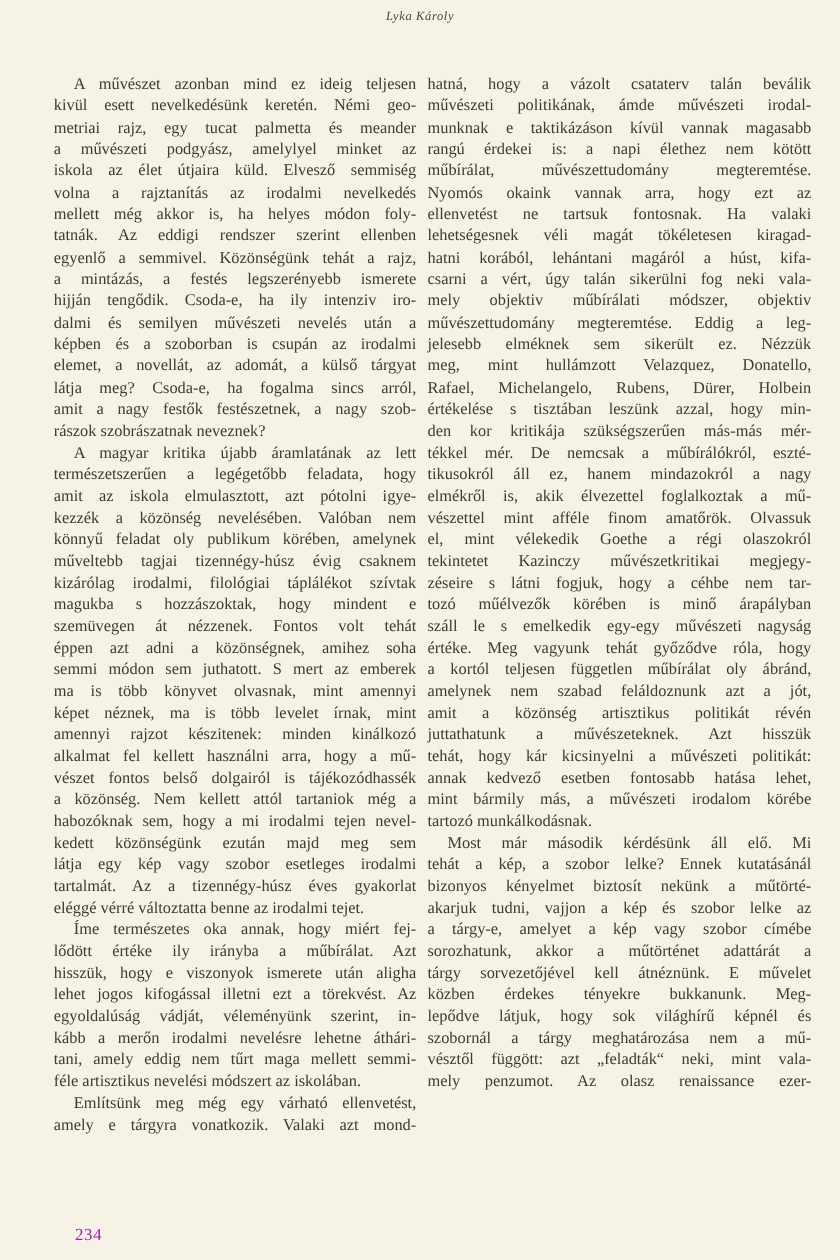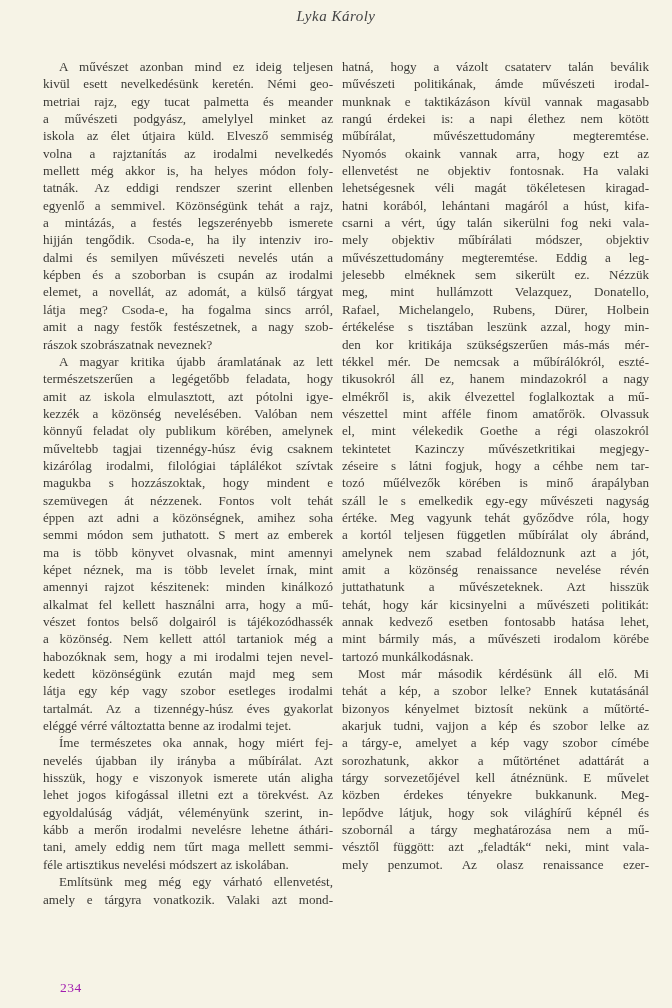--- a/index.html
+++ b/index.html
@@ -15,21 +15,21 @@
       font-family: "Liberation Serif", "DejaVu Serif", serif;
       color: #3b3a36;
     }
     .running-head {
       position: absolute;
       top: 8px;
       left: 0;
       width: 672px;
       text-align: center;
       font-style: italic;
-      font-size: 15px;
+      font-size: 10px;
       letter-spacing: 0.5px;
       color: #444;
     }
     .column {
       position: absolute;
       top: 34px;
       font-size: 13.1px;
       line-height: 17.35px;
       text-align: justify;
       margin-top: 24px;
@@ -105,38 +105,38 @@
     <span class="line">amennyi rajzot készitenek: minden kinálkozó</span>
     <span class="line">alkalmat fel kellett használni arra, hogy a mű-</span>
     <span class="line">vészet fontos belső dolgairól is tájékozódhassék</span>
     <span class="line">a közönség. Nem kellett attól tartaniok még a</span>
     <span class="line">habozóknak sem, hogy a mi irodalmi tejen nevel-</span>
     <span class="line">kedett közönségünk ezután majd meg sem</span>
     <span class="line">látja egy kép vagy szobor esetleges irodalmi</span>
     <span class="line">tartalmát. Az a tizennégy-húsz éves gyakorlat</span>
     <span class="line last">eléggé vérré változtatta benne az irodalmi tejet.</span>
     <span class="line indent">Íme természetes oka annak, hogy miért fej-</span>
-    <span class="line">nevelés újabban ily irányba a műbírálat. Azt</span>
+    <span class="line">lődött értéke ily irányba a műbírálat. Azt</span>
     <span class="line">hisszük, hogy e viszonyok ismerete után aligha</span>
     <span class="line">lehet jogos kifogással illetni ezt a törekvést. Az</span>
     <span class="line">egyoldalúság vádját, véleményünk szerint, in-</span>
     <span class="line">kább a merőn irodalmi nevelésre lehetne áthári-</span>
     <span class="line">tani, amely eddig nem tűrt maga mellett semmi-</span>
     <span class="line last">féle artisztikus nevelési módszert az iskolában.</span>
     <span class="line indent">Említsünk meg még egy várható ellenvetést,</span>
     <span class="line">amely e tárgyra vonatkozik. Valaki azt mond-</span>
   </div>
 <div class="column col-right" id="right-col">
     <span class="line">hatná, hogy a vázolt csataterv talán beválik</span>
     <span class="line">művészeti politikának, ámde művészeti irodal-</span>
     <span class="line">munknak e taktikázáson kívül vannak magasabb</span>
     <span class="line">rangú érdekei is: a napi élethez nem kötött</span>
     <span class="line">műbírálat, művészettudomány megteremtése.</span>
     <span class="line">Nyomós okaink vannak arra, hogy ezt az</span>
-    <span class="line">ellenvetést ne objektiv fontosnak. Ha valaki</span>
+    <span class="line">ellenvetést ne tartsuk fontosnak. Ha valaki</span>
     <span class="line">lehetségesnek véli magát tökéletesen kiragad-</span>
     <span class="line">hatni korából, lehántani magáról a húst, kifa-</span>
     <span class="line">csarni a vért, úgy talán sikerülni fog neki vala-</span>
     <span class="line">mely objektiv műbírálati módszer, objektiv</span>
     <span class="line">művészettudomány megteremtése. Eddig a leg-</span>
     <span class="line">jelesebb elméknek sem sikerült ez. Nézzük</span>
     <span class="line">meg, mint hullámzott Velazquez, Donatello,</span>
     <span class="line">Rafael, Michelangelo, Rubens, Dürer, Holbein</span>
     <span class="line">értékelése s tisztában leszünk azzal, hogy min-</span>
     <span class="line">den kor kritikája szükségszerűen más-más mér-</span>
@@ -145,21 +145,21 @@
     <span class="line">elmékről is, akik élvezettel foglalkoztak a mű-</span>
     <span class="line">vészettel mint afféle finom amatőrök. Olvassuk</span>
     <span class="line">el, mint vélekedik Goethe a régi olaszokról</span>
     <span class="line">tekintetet Kazinczy művészetkritikai megjegy-</span>
     <span class="line">zéseire s látni fogjuk, hogy a céhbe nem tar-</span>
     <span class="line">tozó műélvezők körében is minő árapályban</span>
     <span class="line">száll le s emelkedik egy-egy művészeti nagyság</span>
     <span class="line">értéke. Meg vagyunk tehát győződve róla, hogy</span>
     <span class="line">a kortól teljesen független műbírálat oly ábránd,</span>
     <span class="line">amelynek nem szabad feláldoznunk azt a jót,</span>
-    <span class="line">amit a közönség renaissance nevelése révén</span>
+    <span class="line">amit a közönség artisztikus politikát révén</span>
     <span class="line">juttathatunk a művészeteknek. Azt hisszük</span>
     <span class="line">tehát, hogy kár kicsinyelni a művészeti politikát:</span>
     <span class="line">annak kedvező esetben fontosabb hatása lehet,</span>
     <span class="line">mint bármily más, a művészeti irodalom körébe</span>
     <span class="line last">tartozó munkálkodásnak.</span>
     <span class="line indent">Most már második kérdésünk áll elő. Mi</span>
     <span class="line">tehát a kép, a szobor lelke? Ennek kutatásánál</span>
     <span class="line">bizonyos kényelmet biztosít nekünk a műtörté-</span>
     <span class="line">akarjuk tudni, vajjon a kép és szobor lelke az</span>
     <span class="line">a tárgy-e, amelyet a kép vagy szobor címébe</span>

